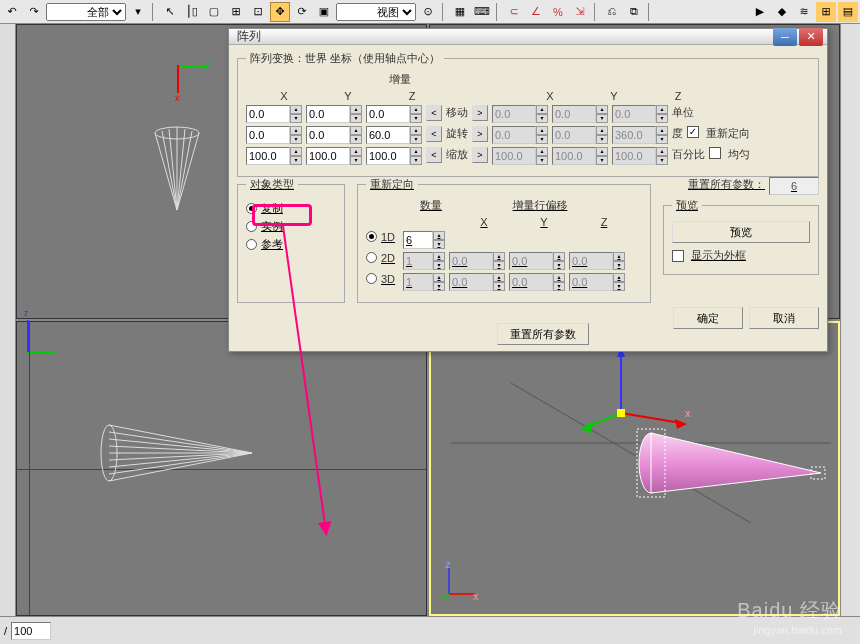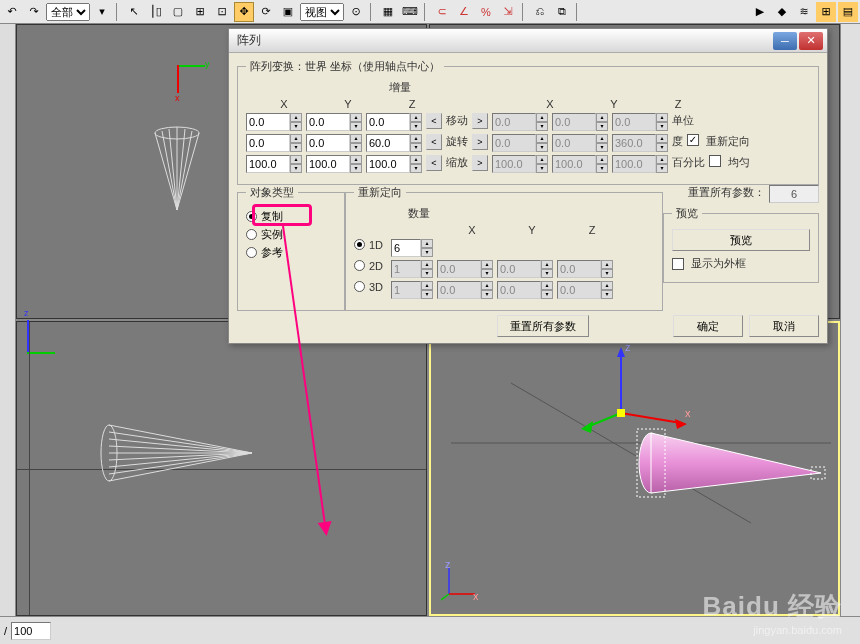--- a/index.html
+++ b/index.html
@@ -1,86 +1,86 @@
 <!DOCTYPE html>
 <html><head>
 <meta charset="utf-8">
 <style>
 * { box-sizing: border-box; margin: 0; padding: 0; font-family: "SimSun", Arial, sans-serif; font-size: 11px; }
 body { background: #999; width: 860px; height: 644px; position: relative; overflow: hidden; }
 
 .toolbar { background: #e8e8e8; height: 24px; display: flex; align-items: center; gap: 2px; padding: 2px; border-bottom: 1px solid #888; }
 .toolbar .btn { width: 20px; height: 20px; display: flex; align-items: center; justify-content: center; border: 1px solid transparent; cursor: pointer; }
 .toolbar .btn.active { background: #ffcc66; border: 1px solid #aa8833; }
-.toolbar select { font-size: 11px; height: 18px; }
+.toolbar select { font-size: 11px; height: 18px; padding-left: 36px; }
 .toolbar .sep { width: 4px; height: 18px; border-left: 1px solid #888; margin: 0 2px; }
 
 .main { position: absolute; top: 24px; left: 0; right: 20px; bottom: 28px; display: grid; grid-template-columns: 1fr 1fr; grid-template-rows: 1fr 1fr; gap: 2px; background: #888; }
 .ruler-left { position: absolute; left: 0; top: 24px; bottom: 28px; width: 16px; background: #ddd; border-right: 1px solid #888; }
 .right-panel { position: absolute; right: 0; top: 24px; bottom: 28px; width: 20px; background: #e0e0e0; border-left: 1px solid #888; }
 .viewport { background: #7a7a7a; border: 1px solid #333; position: relative; }
 .viewport.active { border: 2px solid #fff68a; }
 .viewport .label { position: absolute; top: 2px; left: 4px; color: #ccc; font-size: 11px; }
 
 .statusbar { position: absolute; bottom: 0; left: 0; right: 0; height: 28px; background: #e0e0e0; border-top: 1px solid #888; display: flex; align-items: center; padding: 2px 4px; gap: 4px; }
 .statusbar input { width: 40px; height: 18px; border: 1px inset #ccc; padding: 0 2px; }
 
 
 .dialog { position: absolute; top: 28px; left: 228px; width: 600px; background: #ece9d8; border: 1px solid #888; box-shadow: 2px 2px 6px rgba(0,0,0,0.3); z-index: 100; }
-.dialog-title { height: 24px; background: linear-gradient(to bottom, #fff, #d8d8d8); display: flex; align-items: center; justify-content: space-between; padding: 0 4px; border-bottom: 1px solid #aaa; }
+.dialog-title { height: 16px; background: linear-gradient(to bottom, #fff, #d8d8d8); display: flex; align-items: center; justify-content: space-between; padding: 0 4px; border-bottom: 1px solid #aaa; }
 .dialog-title span { color: #333; font-size: 12px; padding-left: 4px; }
 .win-btns { display: flex; gap: 2px; }
 .win-btn { width: 24px; height: 18px; border-radius: 2px; display: flex; align-items: center; justify-content: center; cursor: pointer; color: #fff; font-size: 11px; }
 .win-btn.min { background: linear-gradient(#7aa7e0,#3d6db0); }
 .win-btn.close { background: linear-gradient(#e07070,#c03030); }
 .dialog-body { padding: 6px 8px; }
 
 fieldset { border: 1px solid #aaa; padding: 6px 8px 8px 8px; position: relative; }
 fieldset > legend { padding: 0 4px; color: #333; }
 
 .row { display: flex; align-items: flex-start; gap: 4px; margin-bottom: 3px; }
 .hdr { text-align: center; width: 60px; color: #333; }
 .spinner { display: inline-flex; }
 .spinner input { width: 44px; height: 18px; border: 1px inset #ccc; padding: 0 2px; font-size: 11px; text-align: left; }
 .spinner input:disabled { background: #ddd; color: #888; }
 .spinner .spin { width: 12px; height: 18px; display: flex; flex-direction: column; }
 .spinner .spin div { flex: 1; background: #ddd; border: 1px solid #999; font-size: 6px; line-height: 7px; text-align: center; cursor: pointer; }
 .arrow-btn { width: 16px; height: 16px; border: 1px outset #ddd; background: #ddd; cursor: pointer; display: flex; align-items: center; justify-content: center; font-size: 9px; }
 .label-txt { color: #333; white-space: nowrap; }
 
-.lower { display: flex; gap: 0; }
+.lower { display: flex; gap: 12px; text-decoration: underline; }
 .col-left { width: 108px; }
 .col-mid { flex: 1; }
 .col-right { width: 156px; }
 
 .radio-line { display: flex; align-items: center; gap: 4px; margin: 3px 0; cursor: pointer; }
 .radio-dot { width: 11px; height: 11px; border: 1px solid #555; border-radius: 50%; display: inline-flex; align-items: center; justify-content: center; background: #fff; }
 .radio-dot.checked::after { content: ""; width: 5px; height: 5px; border-radius: 50%; background: #000; }
 
 .checkbox { width: 12px; height: 12px; border: 1px solid #555; background: #fff; display: inline-flex; align-items: center; justify-content: center; margin-right: 3px; }
 .checkbox.checked::after { content: "✓"; font-size: 10px; line-height: 10px; }
 
 .btn-std { height: 22px; padding: 0 12px; background: #ece9d8; border: 1px outset #ddd; cursor: pointer; min-width: 70px; }
 .btn-std.wide { width: 100%; margin: 2px 0; }
 .dialog-footer { display: flex; justify-content: flex-end; gap: 6px; margin-top: 4px; }
-.dialog-footer .left { margin-right: auto; margin-left: 260px; }
+.dialog-footer .left { margin-right: auto; margin-left: 260px; margin-top: 16px; }
 
 .highlight { position: absolute; border: 3px solid #ff007f; border-radius: 4px; pointer-events: none; z-index: 200; }
 .arrow-annot { position: absolute; width: 2px; background: #ff007f; transform-origin: top; z-index: 150; }
 .arrow-annot::after { content: ""; position: absolute; bottom: -10px; left: -6px; border: 7px solid transparent; border-top: 14px solid #ff007f; }
 
 
 .axis { position: absolute; }
 .axis .xl { position: absolute; height: 2px; background: #e00; }
 .axis .yl { position: absolute; height: 2px; background: #0c0; }
 .axis .zl { position: absolute; width: 2px; background: #33f; }
 .axis-label { position: absolute; font-size: 9px; color: #ccc; }
 
 .watermark { position: absolute; right: 18px; bottom: 8px; color: rgba(255,255,255,0.55); text-align: right; z-index: 5; font-family: Arial; }
-.watermark .big { font-size: 26px; font-weight: bold; letter-spacing: 1px; }
+.watermark .big { font-size: 20px; font-weight: normal; letter-spacing: 1px; }
 .watermark .small { font-size: 11px; }
 </style>
 </head>
 <body>
 
 <div class="toolbar">
   <div class="btn">↶</div>
   <div class="btn">↷</div>
   <select><option>全部</option></select>
   <div class="btn">▾</div>
@@ -407,20 +407,21 @@
             <span class="radio-dot"></span>
             <span>参考</span>
           </div>
       </fieldset>
 
       <fieldset class="col-mid">
         <legend>重新定向</legend>
         <div class="row">
           <div style="width:36px"></div>
           <div class="hdr" style="width:50px">数量</div>
+          <div class="hdr" style="width:160px">增量行偏移</div>
         </div>
         <div class="row">
           <div style="width:86px"></div>
           <div class="hdr" style="width:56px">X</div>
           <div class="hdr" style="width:56px">Y</div>
           <div class="hdr" style="width:56px">Z</div>
         </div>
         <div class="row">
           <span class="radio-dot checked"></span>
           <span class="label-txt" style="width:18px">1D</span>

